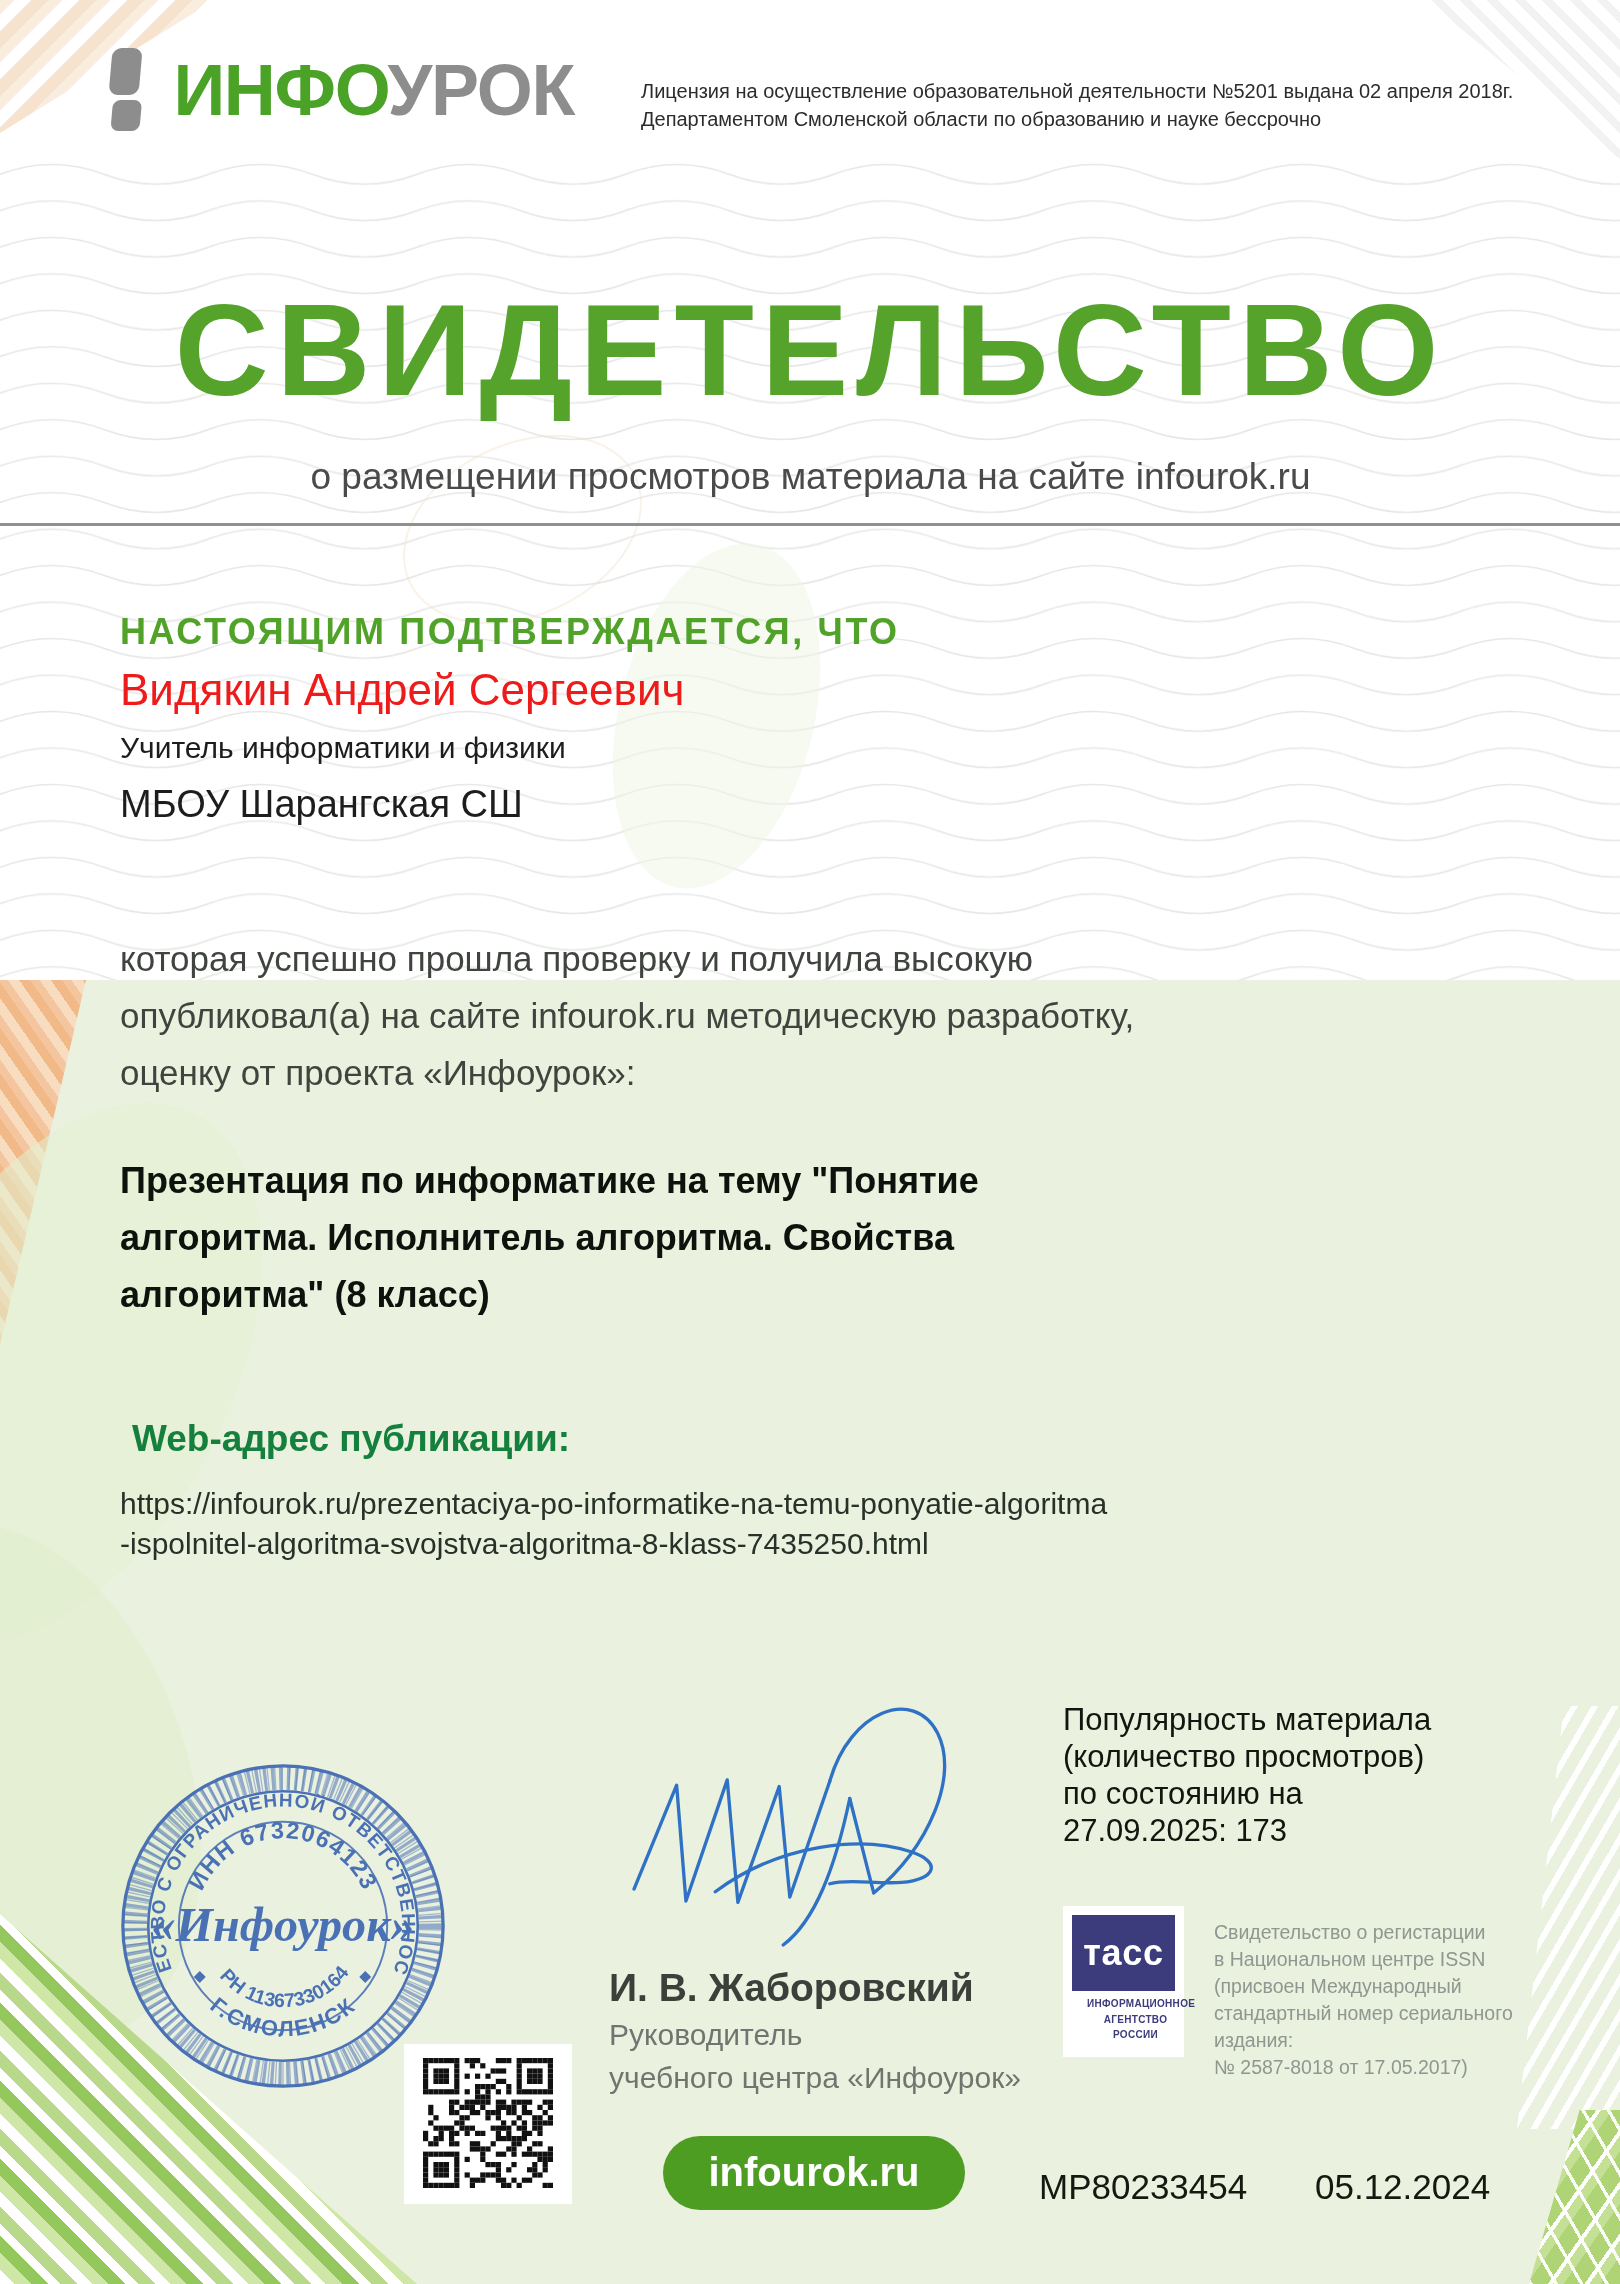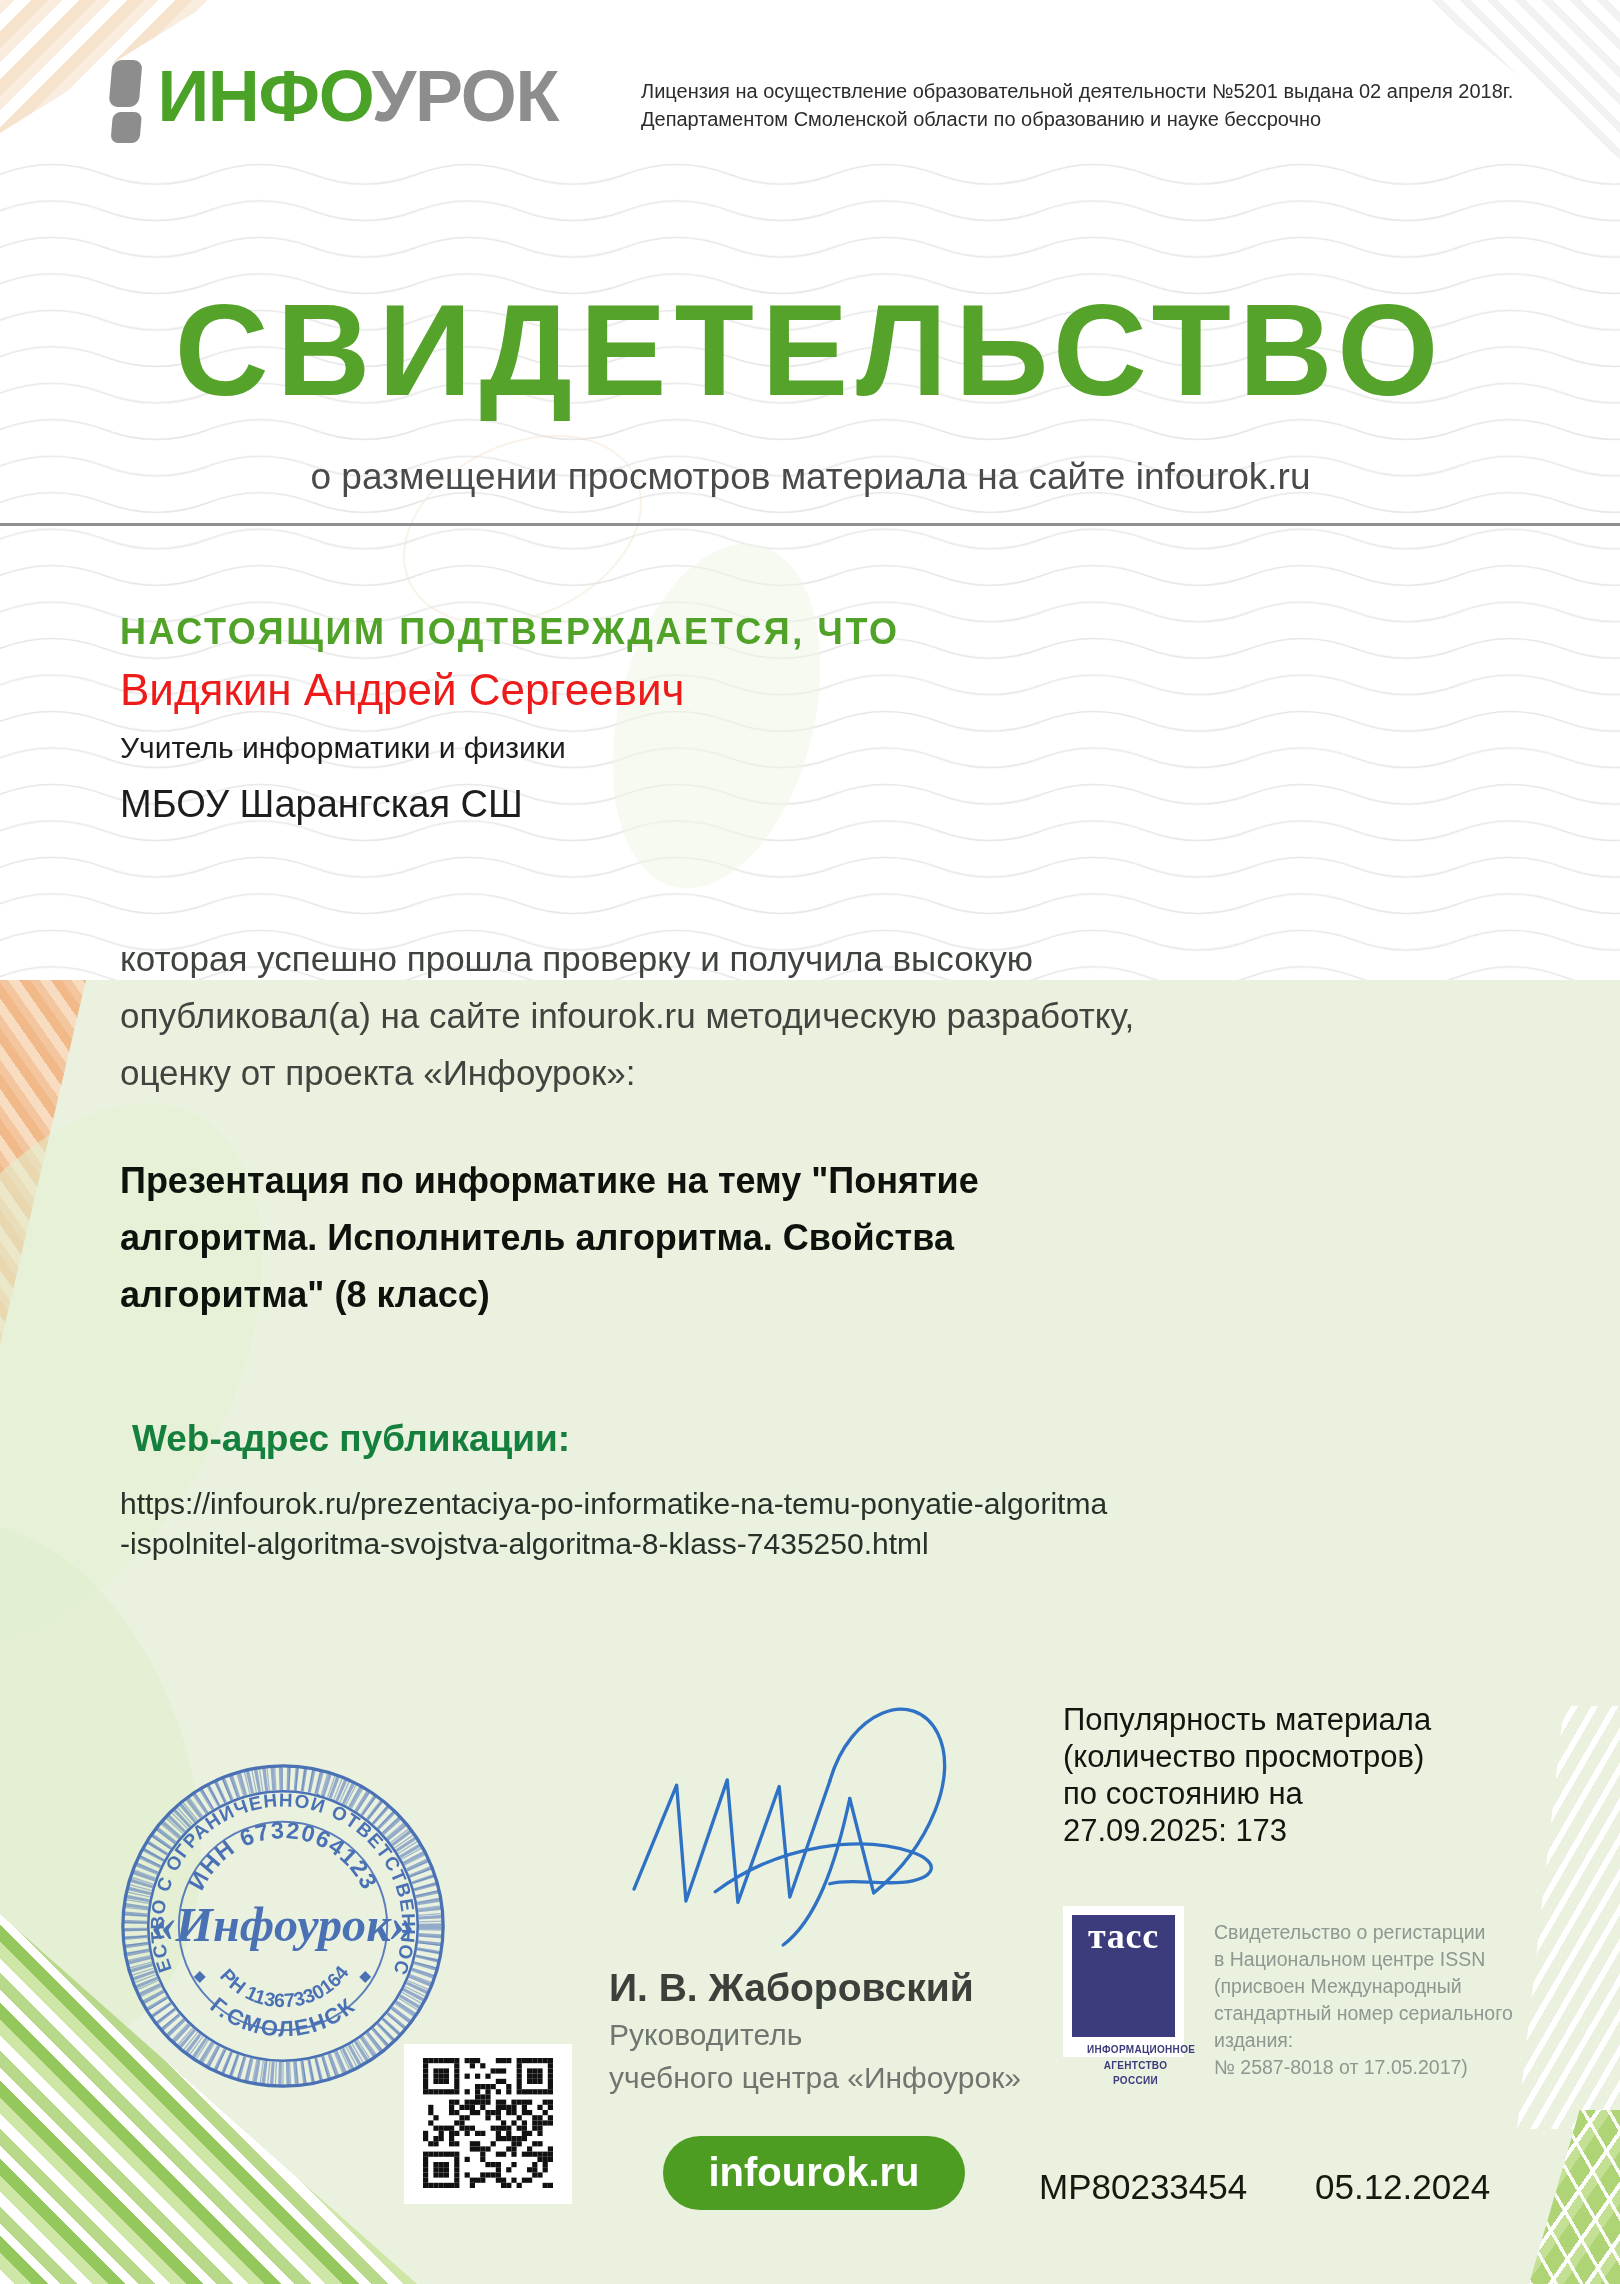--- a/index.html
+++ b/index.html
@@ -30,21 +30,21 @@
      clip-path:polygon(0 22%,100% 100%,0 100%);}
   .stripes-right{position:absolute;left:1517px;top:1706px;width:104px;height:423px;
      background:repeating-linear-gradient(120deg,rgba(255,255,255,0) 0 11.7px,#ffffff 11.7px 17.6px);
      clip-path:polygon(45% 0,100% 0,100% 100%,0 100%);}
   .hatch-br{position:absolute;left:1529px;top:2110px;width:92px;height:174px;
      background:
        repeating-linear-gradient(60deg,rgba(255,255,255,.95) 0 3.3px,rgba(255,255,255,0) 3.3px 22px),
        repeating-linear-gradient(-55deg,#aed475 0 17px,#c3e095 17px 26px,#ffffff 26px 30px);
      clip-path:polygon(55% 0,100% 0,100% 100%,0 100%);}
   
-  .logo{position:absolute;left:109px;top:60px;display:flex;align-items:flex-start;}
+  .logo{position:absolute;left:109px;top:48px;display:flex;align-items:center;gap:16px;}
   .logo-icon{position:relative;width:38px;height:83px;margin-right:10.4px;transform:skewX(-5deg);}
   .logo-icon .bar-top{position:absolute;left:0;top:0;width:30px;height:47px;background:#8d8d8d;border-radius:9px;}
   .logo-icon .bar-bot{position:absolute;left:5.2px;top:52px;width:29px;height:31px;background:#8d8d8d;border-radius:7.8px;}
   .logo-text{font-size:72px;font-weight:bold;letter-spacing:-1.3px;line-height:1;}
   .logo-text .green{color:#4aa227;}
   .logo-text .gray{color:#8d8d8d;}
   .license{position:absolute;left:641px;top:77px;width:951px;font-size:20px;line-height:28px;color:#2c2c2c;}
   
   .title{position:absolute;left:0;top:285px;width:100%;text-align:center;
      font-size:130px;font-weight:bold;letter-spacing:7.8px;color:#55a32a;line-height:1;}
@@ -63,21 +63,21 @@
   .popularity{position:absolute;left:1063px;top:1701px;font-size:31px;line-height:37px;color:#11160f;}
   
   .signature-svg{position:absolute;left:606px;top:1668px;}
   .sign-name{position:absolute;left:609px;top:1966px;font-size:39px;font-weight:bold;color:#3b403b;}
   .sign-role1{position:absolute;left:609px;top:2018px;font-size:30px;color:#70756f;}
   .sign-role2{position:absolute;left:609px;top:2061px;font-size:30px;color:#70756f;}
   
   .stamp{position:absolute;left:117px;top:1760px;opacity:.93;}
   
   .tass-box{position:absolute;left:1063px;top:1906px;width:121px;height:151px;background:#ffffff;text-align:center;}
-  .tass-square{margin:9px auto 5.2px auto;width:103px;height:122px;background:#3c3b7b;display:flex;justify-content:center;font-family:Liberation Serif, serif;}
+  .tass-square{margin:9px auto 5.2px auto;width:103px;height:76px;background:#3c3b7b;display:flex;align-items:center;justify-content:center;}
   .tass-logo{color:#ffffff;font-size:36px;font-weight:bold;letter-spacing:0.7px;}
   .tass-line{color:#3c3b7b;font-size:10px;font-weight:bold;line-height:15.6px;letter-spacing:0.3px;padding-left:24px;}
   .issn{position:absolute;left:1214px;top:1919px;font-size:19.5px;line-height:27px;color:#8e9790;}
   
   .qr-box{position:absolute;left:404px;top:2044px;width:168px;height:160px;background:#ffffff;}
   .site-button{position:absolute;left:663px;top:2136px;width:302px;height:74px;border-radius:37px;background:#4d9d23;
      color:#ffffff;font-size:40px;font-weight:bold;text-align:center;line-height:73px;}
   .doc-number{position:absolute;left:1039px;top:2167px;font-size:35px;color:#15190f;}
   .doc-date{position:absolute;left:1315px;top:2167px;font-size:35px;color:#15190f;}
 </style>

